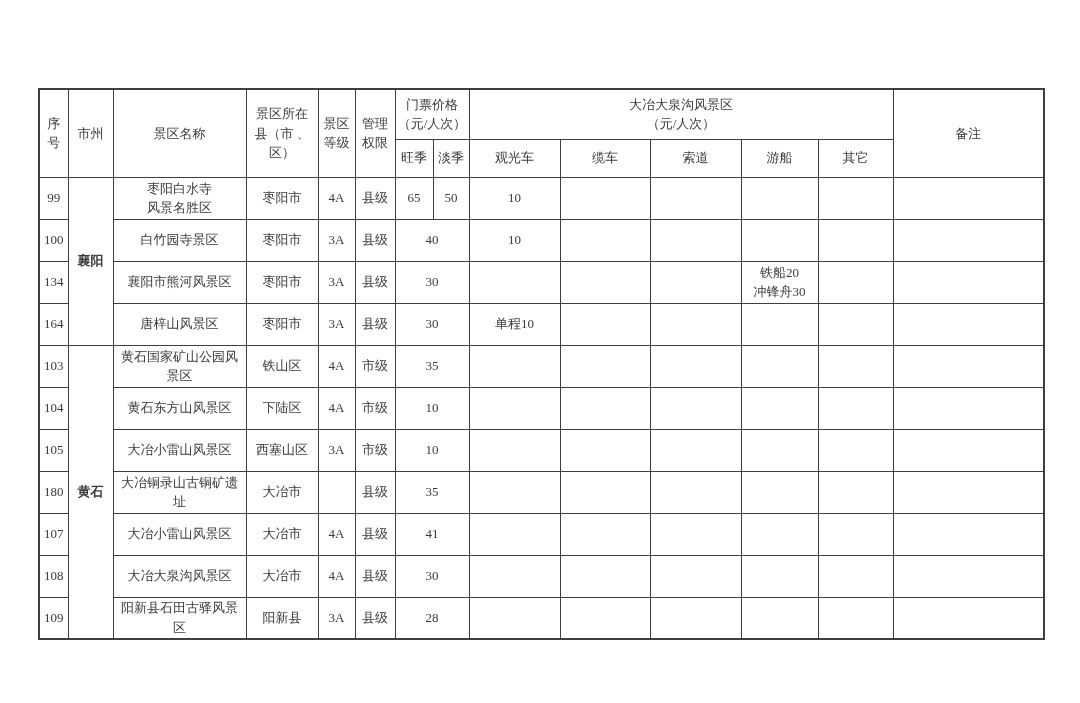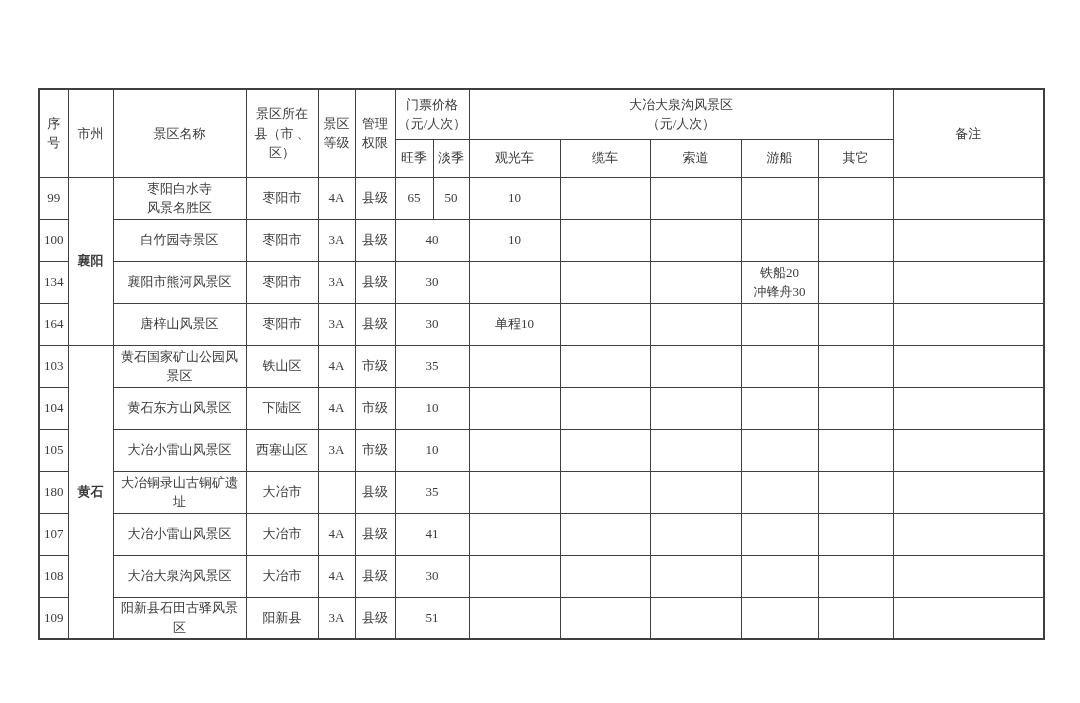--- a/index.html
+++ b/index.html
@@ -217,21 +217,21 @@
       <td></td>
       <td></td>
       <td></td>
     </tr>
     <tr>
       <td>109</td>
       <td>阳新县石田古驿风景区</td>
       <td>阳新县</td>
       <td>3A</td>
       <td>县级</td>
-      <td colspan="2">51</td>
+      <td colspan="2">28</td>
       <td></td>
       <td></td>
       <td></td>
       <td></td>
       <td></td>
       <td></td>
     </tr>
   </tbody>
 </table>
 </div>

